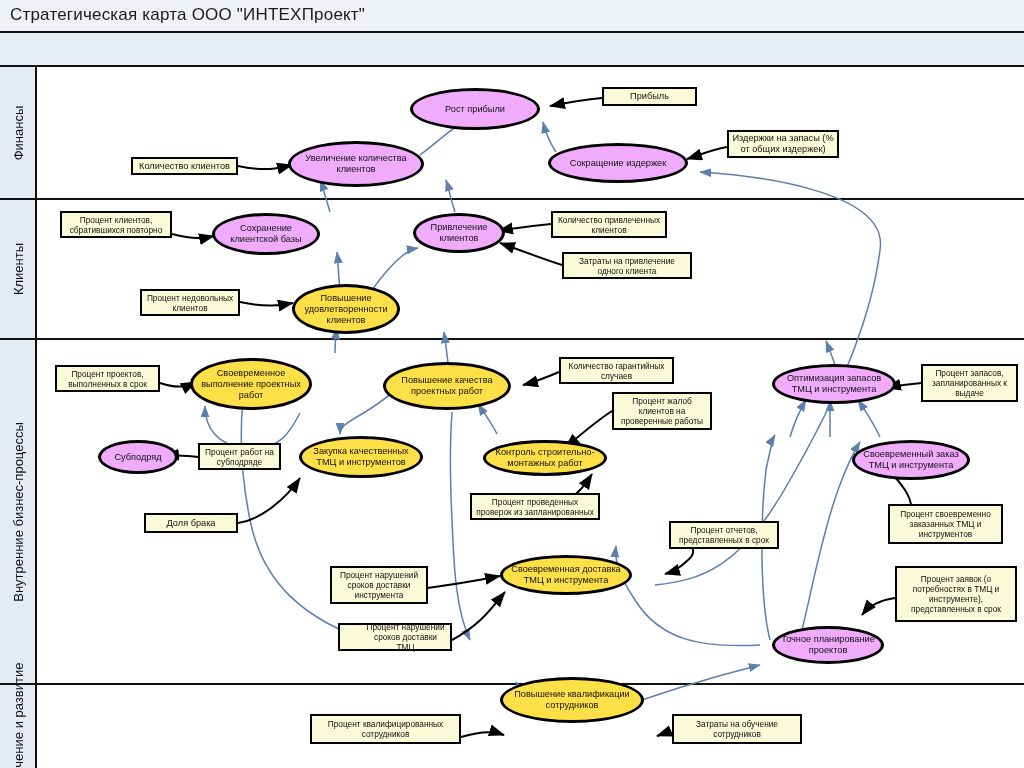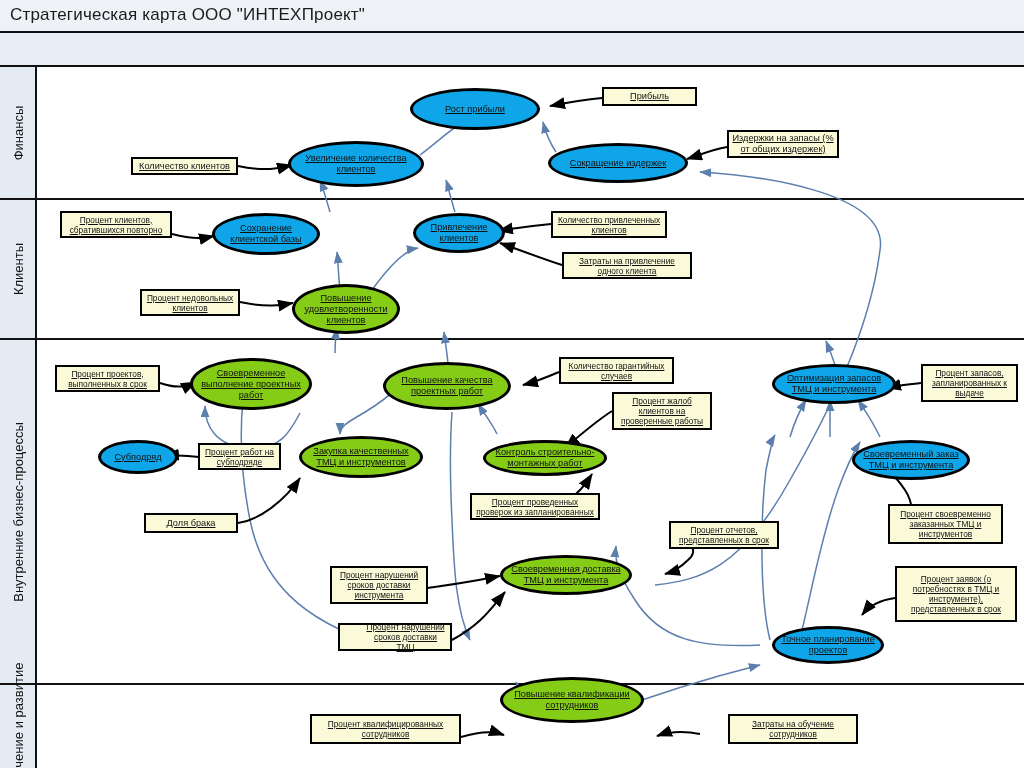--- a/index.html
+++ b/index.html
@@ -26,25 +26,25 @@
   .band .lane-label span.two{white-space:normal;width:150px;line-height:15px;}
   .band .canvas{position:absolute;left:37px;top:0;right:0;height:100%;
     background:#ffffff;}
 
   
   #edges{position:absolute;left:0;top:0;width:1024px;height:768px;
     pointer-events:none;}
 
   
   .node{position:absolute;display:flex;align-items:center;justify-content:center;
-    text-align:center;box-sizing:border-box;text-decoration:underline;}
+    text-align:center;box-sizing:border-box;}
   .ell{border-radius:50%;border:3px solid #000;line-height:11px;
     font-size:9.2px;color:#111;padding:0 6px;}
-  .ell.blue{background:#0ea5e9;justify-content:center;}
-  .ell.green{background:#84cc16;}
+  .ell.blue{background:#f0abfc;justify-content:center;}
+  .ell.green{background:#fde047;}
   .mbox{background:#fafad8;border:2px solid #000;font-size:9.2px;line-height:11px;
     color:#111;padding:1px 3px;}
   .small{font-size:8.3px;line-height:10px;}
 </style>
 </head>
 <body>
 
 <div id="page">
 
   <div class="titlebar">
@@ -241,17 +241,17 @@
   <div class="node mbox small" style="left:895px;top:566px;width:122px;height:56px;">
     <span>Процент заявок (о потребностях в ТМЦ и инструменте), представленных в срок</span>
   </div>
 
   <div class="node ell green" style="left:500px;top:677px;width:144px;height:46px;text-align:center;">
     <span>Повышение квалификации сотрудников</span>
   </div>
   <div class="node mbox small" style="left:310px;top:714px;width:151px;height:30px;">
     <span>Процент квалифицированных сотрудников</span>
   </div>
-  <div class="node mbox small" style="left:728px;top:714px;width:130px;height:30px;">
+  <div class="node mbox small" style="left:672px;top:714px;width:130px;height:30px;">
     <span>Затраты на обучение сотрудников</span>
   </div>
 
 </div>
 
 </body></html>

